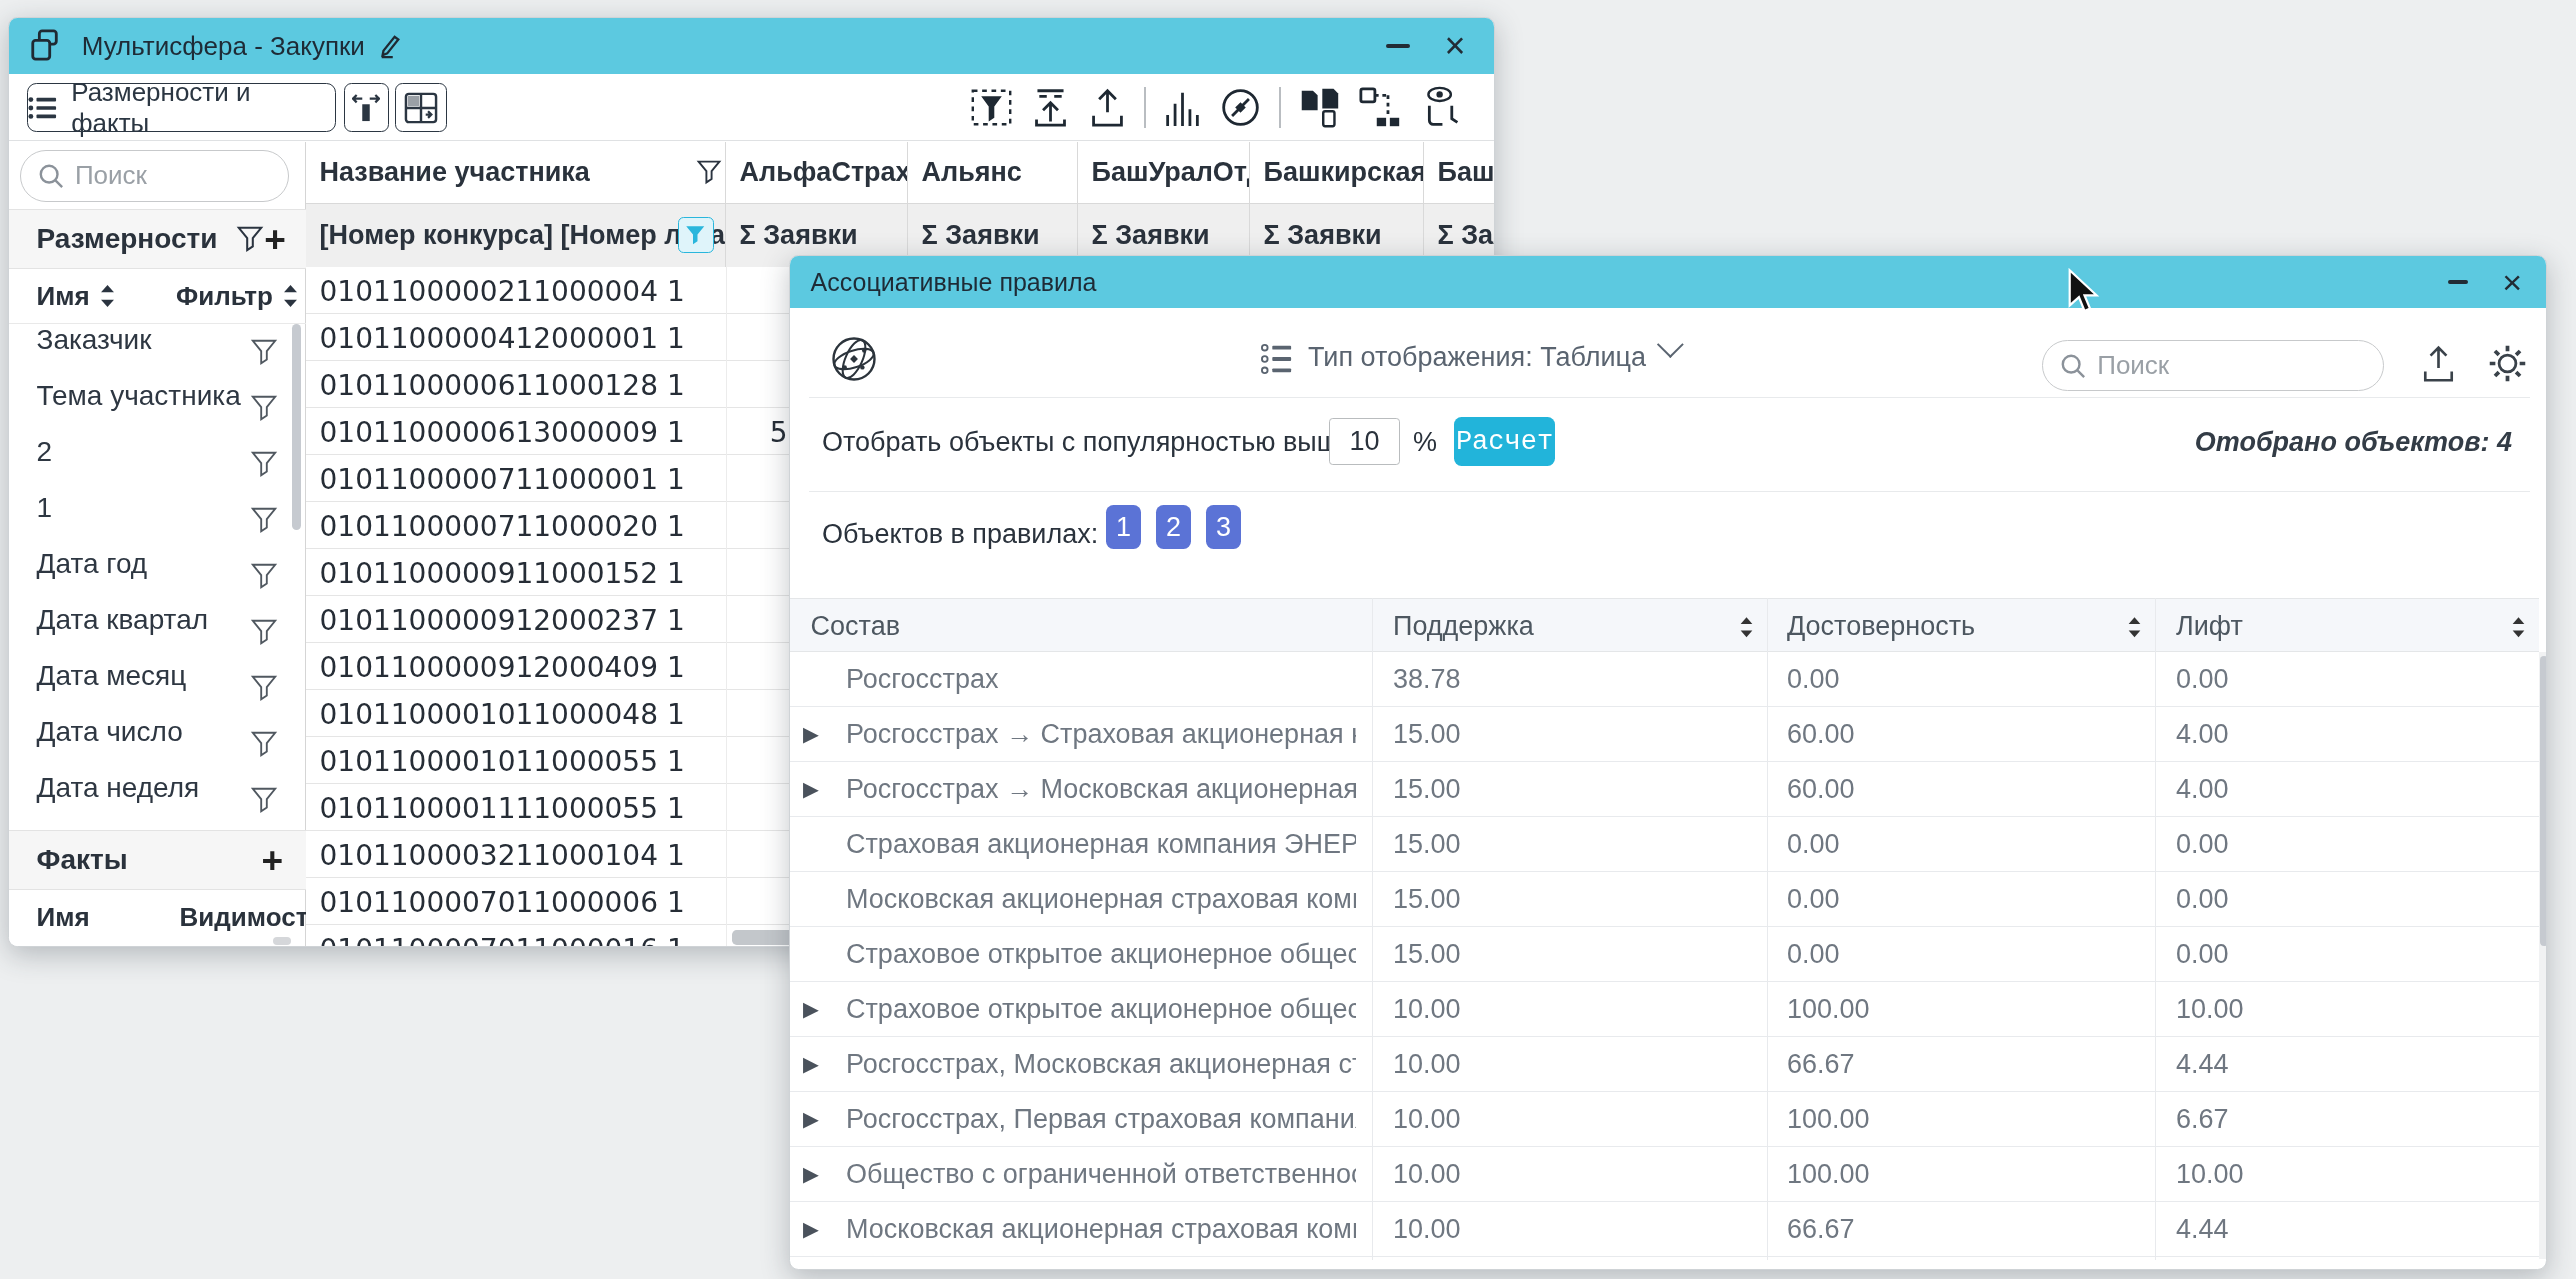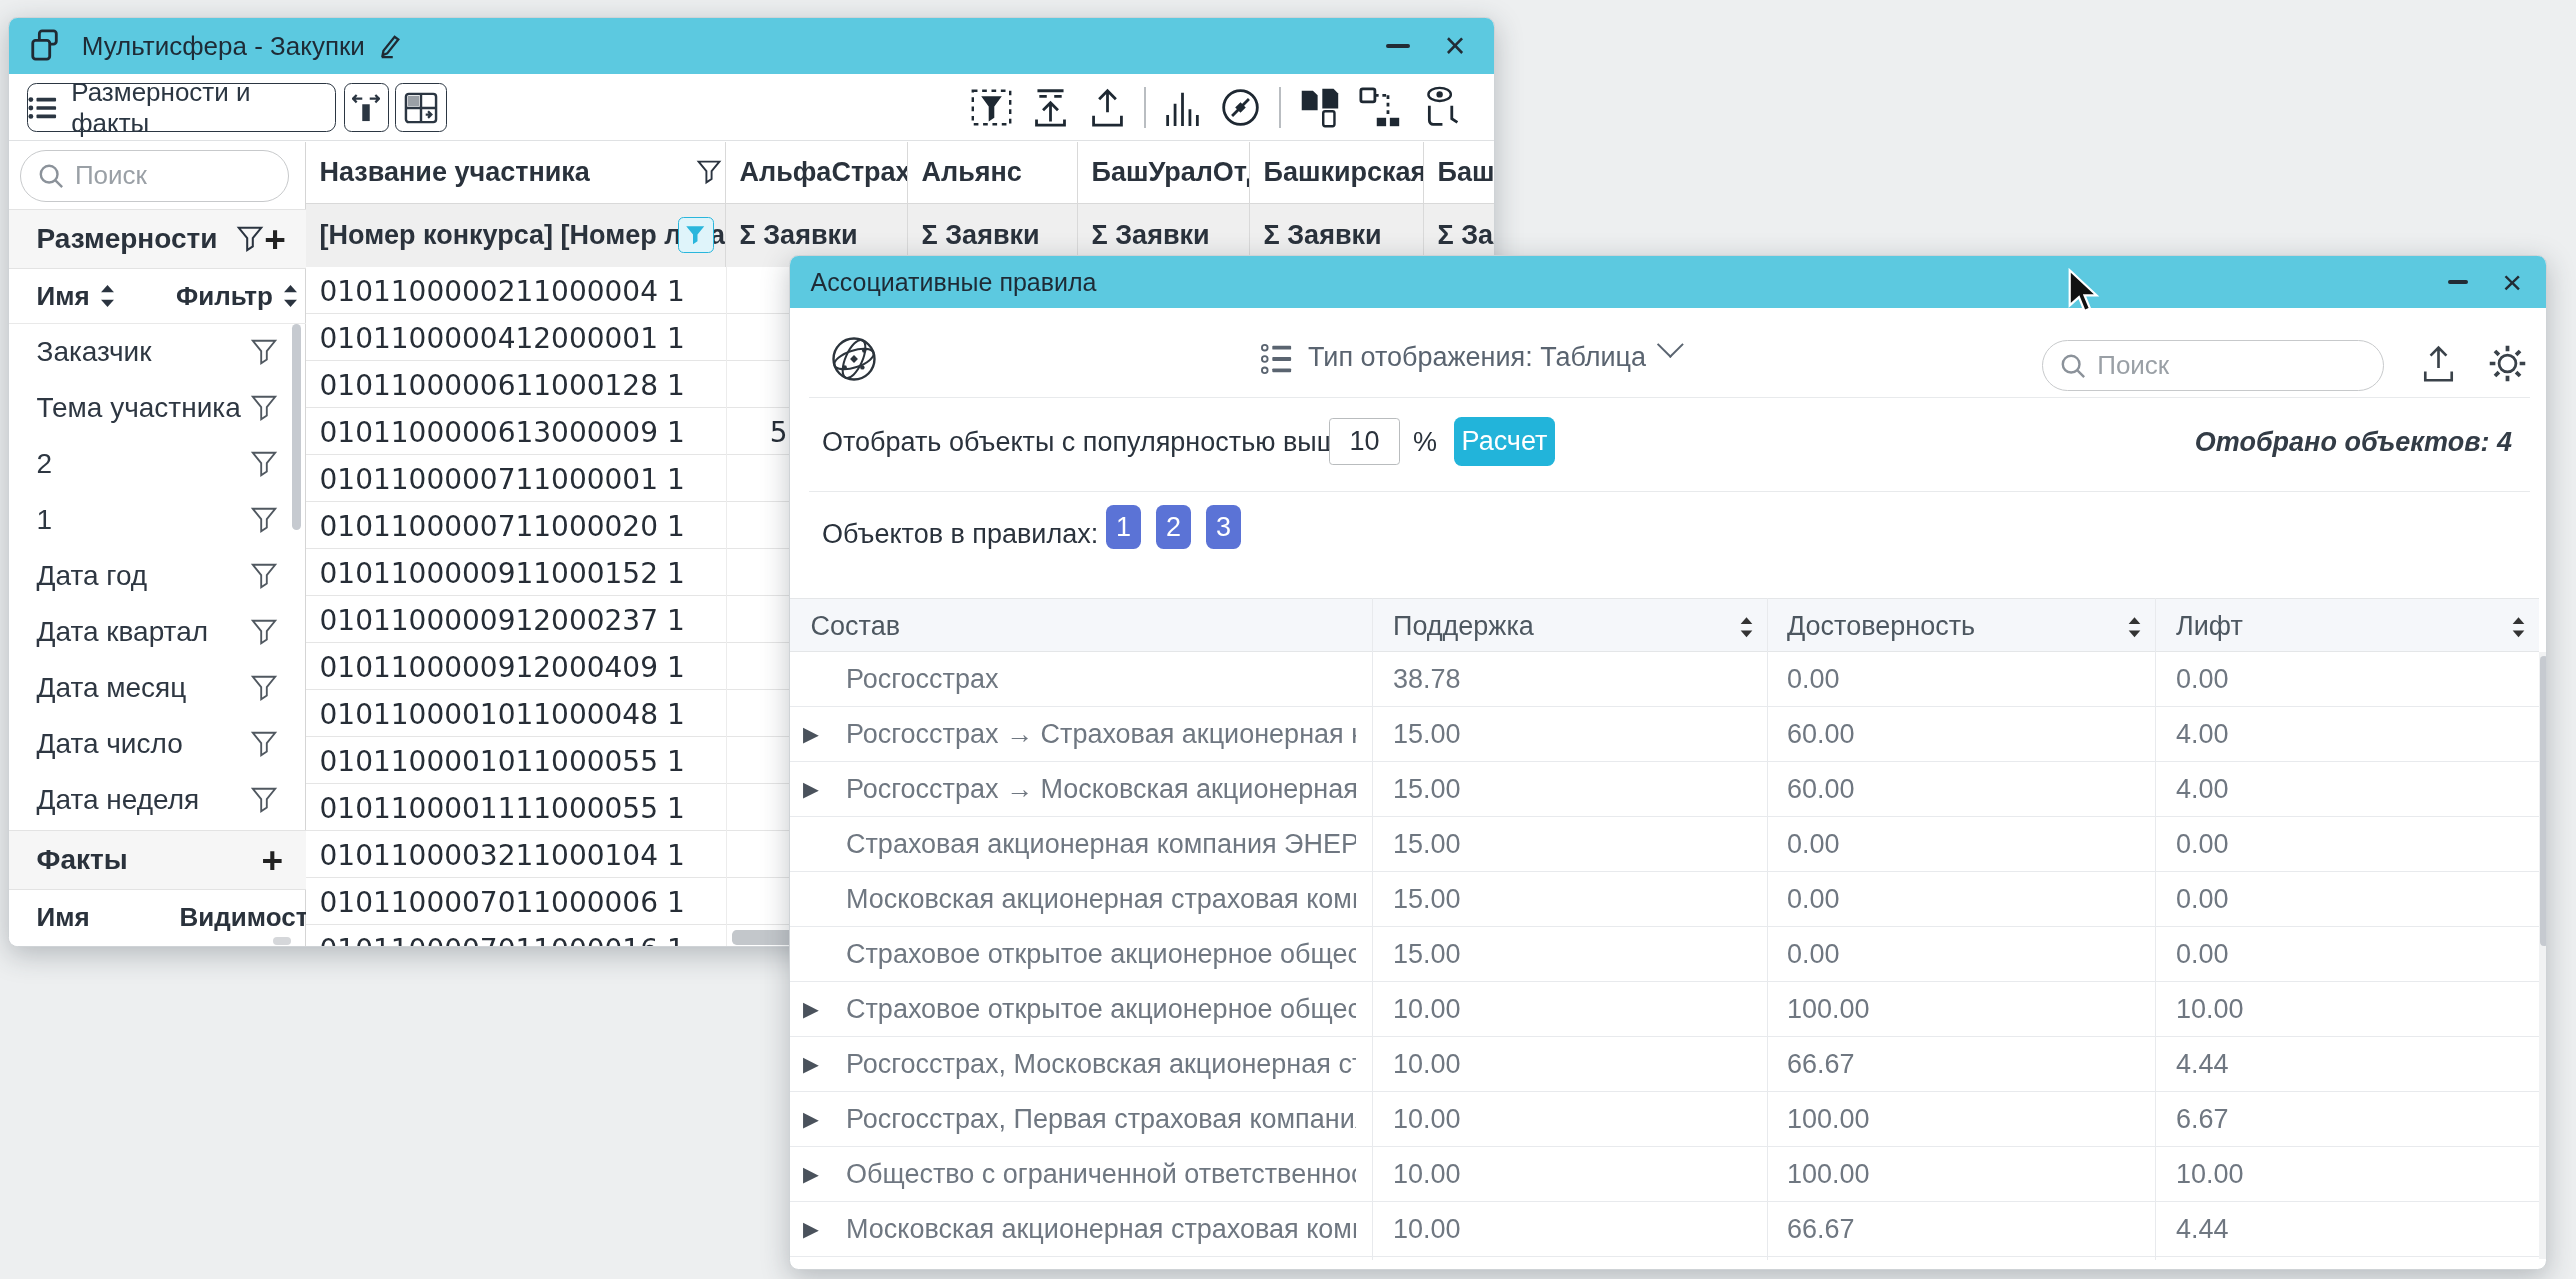--- a/index.html
+++ b/index.html
@@ -19,40 +19,40 @@
 .sep{width:1.9px;height:41px;background:#b9bdc1}
 
 .sidebar{position:absolute;left:0;top:124px;width:297px;height:807px;background:#fff;border-right:0.9px solid #d5d5d5}
 .search-pill{position:absolute;border:1.9px solid #c7c9cb;border-radius:28px;background:#fff;display:flex;align-items:center;gap:11.2px;padding:4px 17px}
 .search-pill input{border:none;outline:none;font-size:26px;width:100%;font-family:inherit;color:#2a323c}
 .search-pill input::placeholder{color:#9aa0a6}
 .sec-head{position:absolute;left:0;width:297px;height:60px;background:#f6f6f6;border-top:0.9px solid #e3e3e3;border-bottom:0.9px solid #e3e3e3;display:flex;align-items:center}
 .sec-title{font-weight:700;font-size:28px}
 .colhead{position:absolute;left:0;width:297px;height:55px;display:flex;align-items:center;border-bottom:0.9px solid #e9e9e9;font-weight:700;font-size:26px}
 .dim-list{position:absolute;left:0;top:182px;width:297px}
-.dim-item{height:56px;display:flex;align-items:center;padding-left:28px;font-size:28px;color:#2e3742;position:relative}
+.dim-item{height:56px;display:flex;padding-left:28px;font-size:28px;color:#2e3742;position:relative}
 .dim-item .funnel{position:absolute;left:241px;top:14px}
 .plus{font-size:37px;font-weight:700;color:#222;line-height:1}
 .sortglyph{margin-left:9.4px}
 
 .grid{position:absolute;left:297px;top:124px;width:1190px;height:807px;overflow:hidden;background:#fff}
 .h1{position:absolute;top:0;height:62px;background:#fff;border-bottom:0.9px solid #d9d9d9;border-right:0.9px solid #d9d9d9;display:flex;align-items:center;padding-left:14px;font-weight:600;font-size:27px;overflow:hidden;white-space:nowrap}
 .h2{position:absolute;top:62px;height:64px;background:#efefef;border-bottom:0.9px solid #d9d9d9;border-right:0.9px solid #d9d9d9;display:flex;align-items:center;padding-left:14px;font-weight:600;font-size:27px;overflow:hidden;white-space:nowrap}
 .mrows{position:absolute;left:0;top:125px;width:1190px}
 .mrow{height:47px;border-bottom:0.9px solid #e5e5e5;position:relative;background:#fff}
 .mid{position:absolute;left:14px;top:7.5px;font-family:"DejaVu Sans",sans-serif;font-size:28px;color:#262d36;white-space:nowrap}
 .vline{position:absolute;top:125px;width:0.9px;background:#ececec;height:681px}
 .cellval{position:absolute;left:420px;width:62px;top:7.5px;text-align:right;font-family:"DejaVu Sans",sans-serif;font-size:28px;color:#262d36}
 
 .dlg-toolbar{position:absolute;left:0;top:52px;width:1758px;height:89px;background:#fff}
 .typerow{position:absolute;display:flex;align-items:flex-start;gap:15px;color:#5a6470;font-size:27px}
 .chev{width:18.7px;height:18.7px;border-right:2.8px solid #5a6470;border-bottom:2.8px solid #5a6470;transform:rotate(45deg);margin-top:-7.5px}
 .divider{position:absolute;left:18.7px;width:1721px;height:0.9px;background:#e8eaec}
 .numbox{position:absolute;width:71px;height:47px;border:1.9px solid #b9bcbe;border-radius:3.7px;text-align:center;font-size:27px;color:#2a323c;font-family:inherit;outline:none}
-.calcbtn{position:absolute;width:101px;height:49px;background:var(--calc,#22b4da);color:#fff;border:none;border-radius:7.5px;font-size:27px;font-family:Liberation Sans, sans-serif;cursor:pointer}
+.calcbtn{position:absolute;width:101px;height:49px;background:var(--calc,#22b4da);color:#fff;border:none;border-radius:7.5px;font-size:27px;font-family:Liberation Mono, monospace;cursor:pointer}
 .chip{width:35px;height:44px;background:var(--chip,#5b73d6);color:#fff;border-radius:7.5px;display:flex;align-items:center;justify-content:center;font-size:27px;cursor:pointer}
 .dlg-thead{position:absolute;left:0;top:342px;width:1749px;height:54px;background:#f5f7fa;border-top:0.9px solid #e4e6e8;border-bottom:0.9px solid #e4e6e8;color:#4d5760;font-size:27px}
 .dlg-rows{position:absolute;left:0;top:396px;width:1749px}
 .drow{height:55px;border-bottom:0.9px solid #e8eaed;position:relative;color:#6f7781;font-size:27px;background:#fff}
 .dexp{position:absolute;left:13px;top:15px;font-size:20.6px;color:#4a525c}
 .dname{position:absolute;left:56px;top:12px;white-space:nowrap;overflow:hidden;max-width:510px}
 .dval1{position:absolute;left:603px;top:12px}
 .dval2{position:absolute;left:997px;top:12px}
 .dval3{position:absolute;left:1386px;top:12px}
 .dvline{position:absolute;top:342px;height:662px;width:0.9px;background:#e8eaed}

